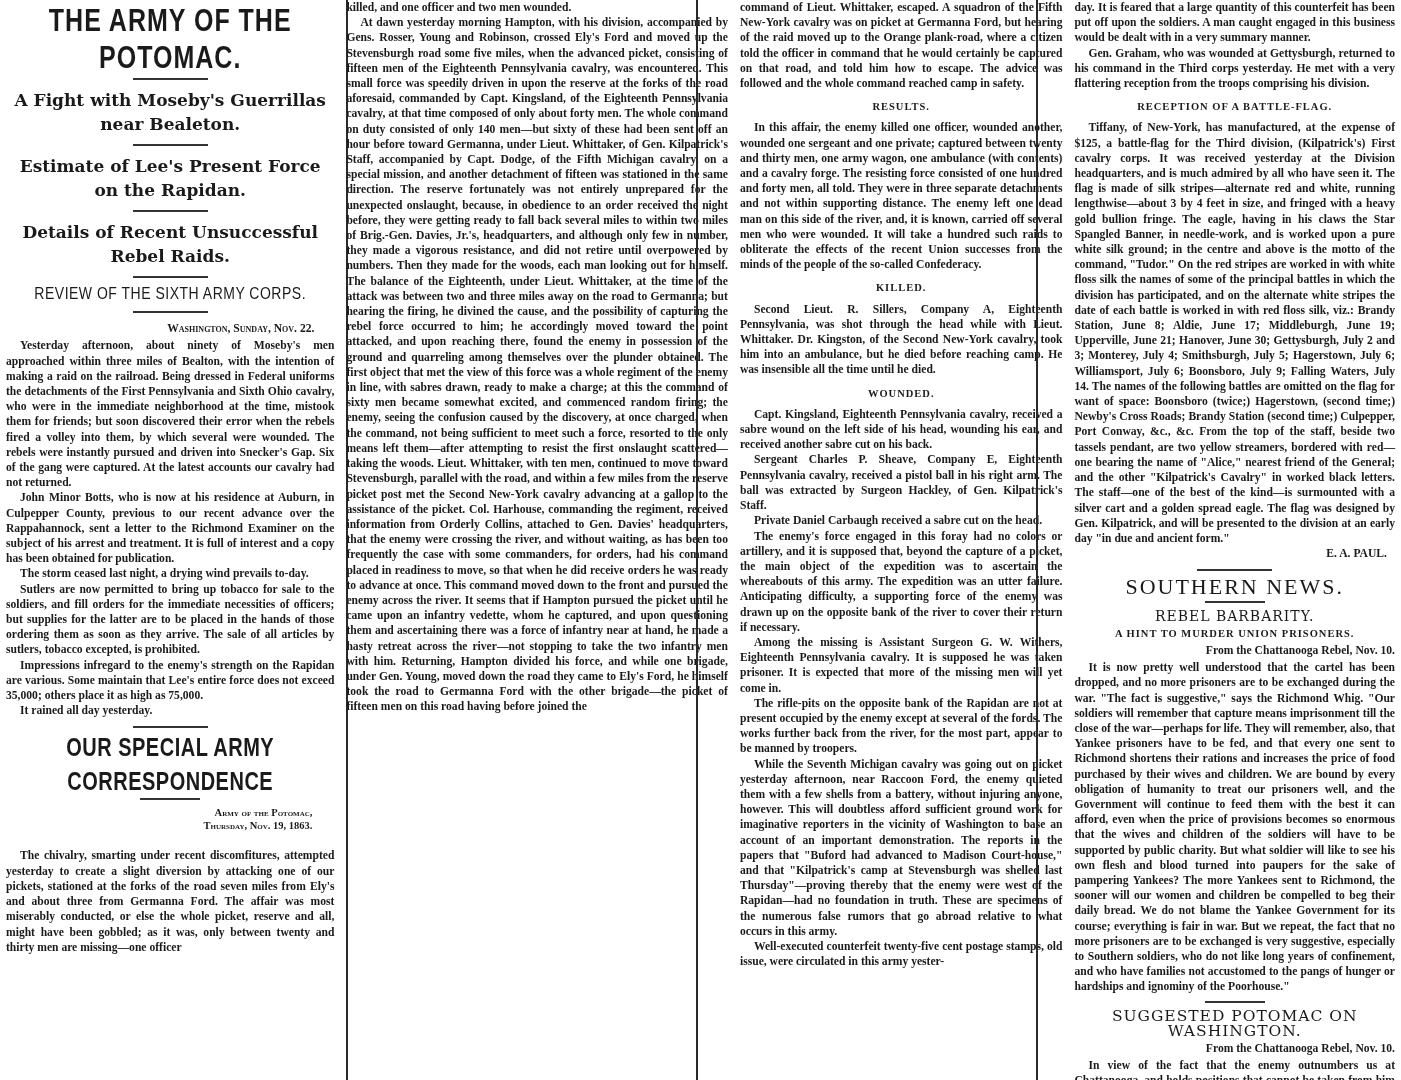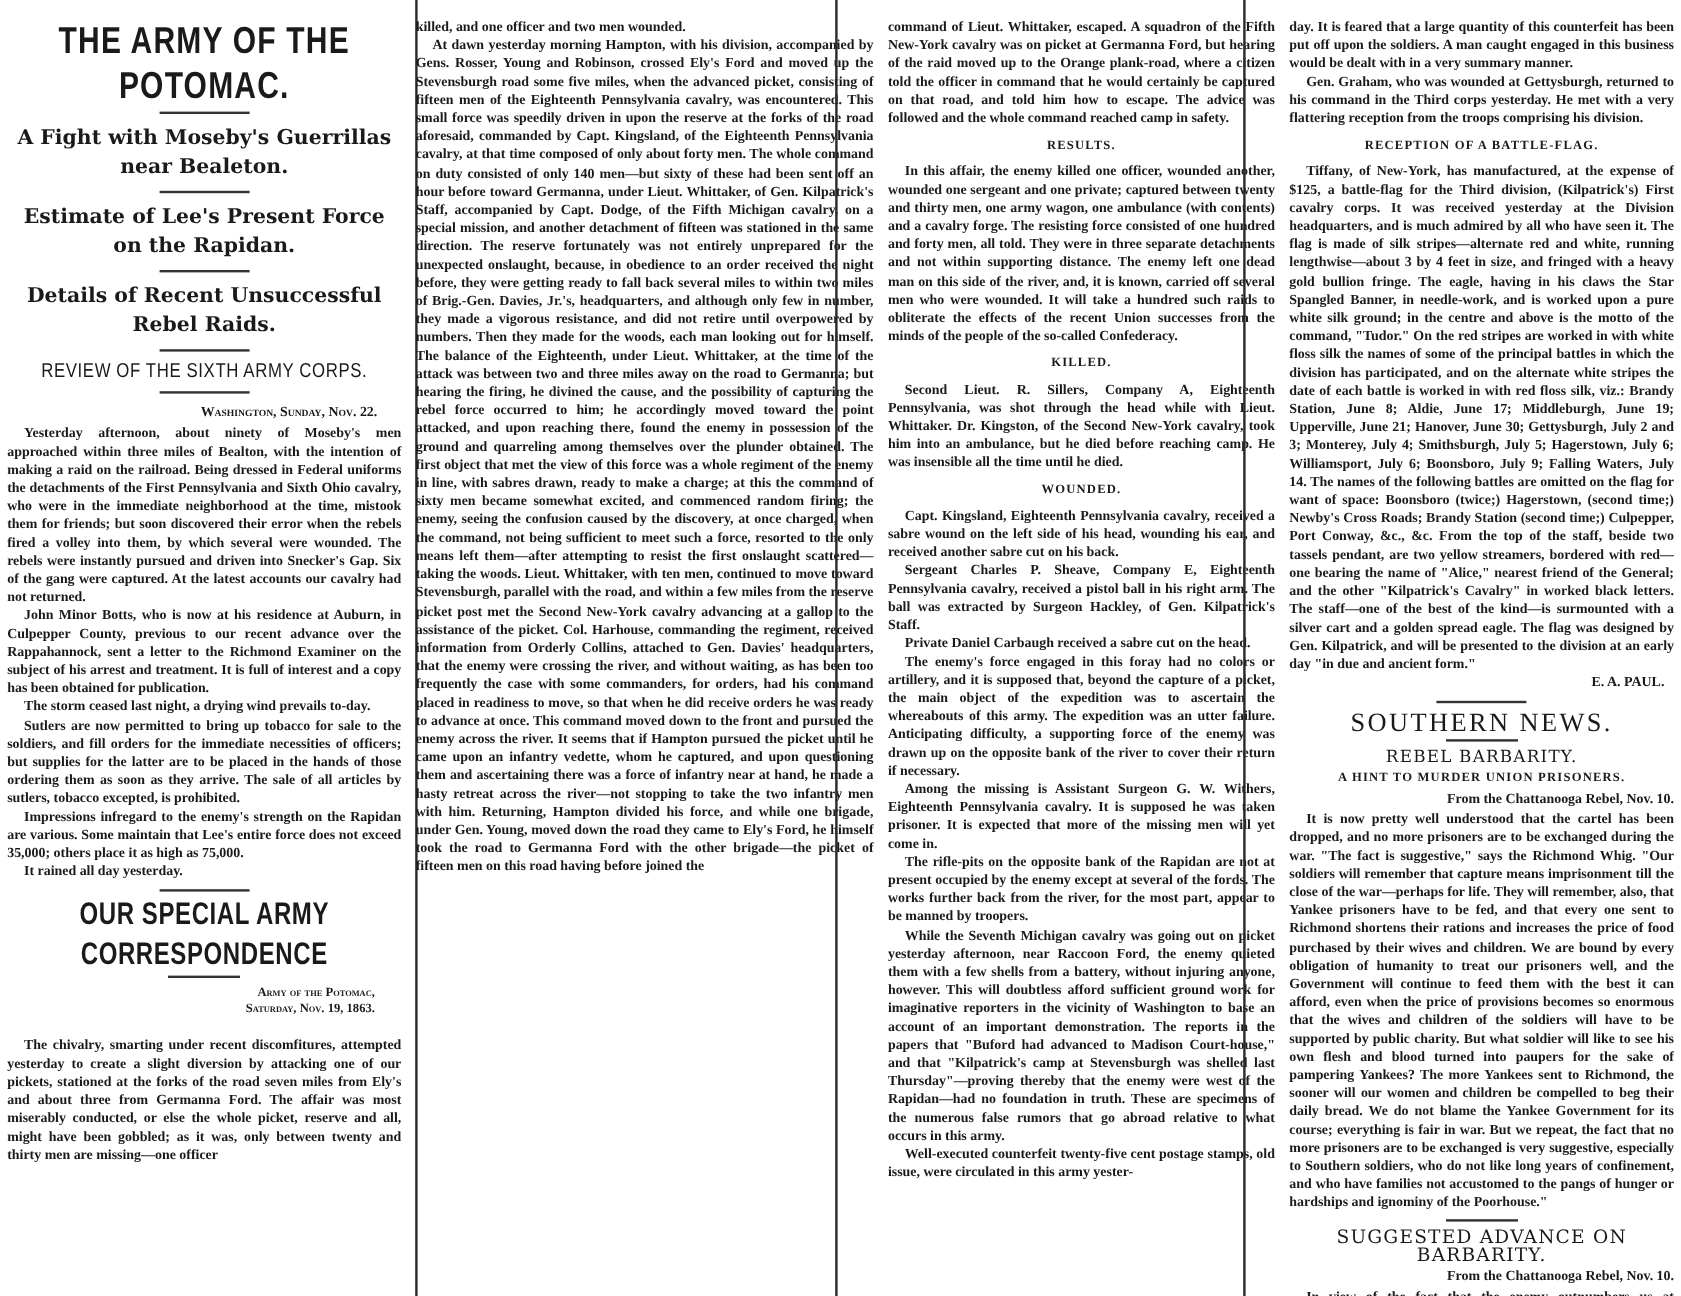--- a/index.html
+++ b/index.html
@@ -1,20 +1,20 @@
 <!DOCTYPE html>
 <html><head>
 <meta charset="utf-8">
 <style>
   html, body { margin:0; padding:0; background:#ffffff; }
   body { width:1401px; height:1080px; overflow:hidden; position:relative;
          font-family:"DejaVu Serif","Liberation Serif",serif; color:#1a1a1a; }
   .page { position:absolute; inset:0; display:flex; }
   .col { box-sizing:border-box; position:relative; overflow:hidden; height:1080px;
-         padding:15px 6px; font-size:11.6px; line-height:15.2px; text-align:justify;
+         padding:0 6px; font-size:11.6px; line-height:15.2px; text-align:justify;
          font-family:"Liberation Serif","DejaVu Serif",serif; font-weight:bold; }
   .col1 { width:346px; padding-left:6px; }
   .col2 { width:400px; }
   .col3 { width:340px; }
   .col4 { width:338px; }
   .rule { position:absolute; top:0; bottom:0; width:2px; background:#2a2a2a; }
   p { margin:0; text-indent:14px; }
   p.noindent { text-indent:0; }
   .hd-big { font-family:"Liberation Sans","DejaVu Sans",sans-serif; font-weight:bold;
             text-align:center; letter-spacing:1px; transform:scaleY(1.25); margin:10px 0 10px; }
@@ -63,21 +63,21 @@
     <p>John Minor Botts, who is now at his residence at Auburn, in Culpepper County, previous to our recent advance over the Rappahannock, sent a letter to the Richmond Examiner on the subject of his arrest and treatment. It is full of interest and a copy has been obtained for publication.</p>
     <p>The storm ceased last night, a drying wind prevails to-day.</p>
     <p>Sutlers are now permitted to bring up tobacco for sale to the soldiers, and fill orders for the immediate necessities of officers; but supplies for the latter are to be placed in the hands of those ordering them as soon as they arrive. The sale of all articles by sutlers, tobacco excepted, is prohibited.</p>
     <p>Impressions infregard to the enemy's strength on the Rapidan are various. Some maintain that Lee's entire force does not exceed 35,000; others place it as high as 75,000.</p>
     <p>It rained all day yesterday.</p>
     <div class="sep"></div>
     <div class="hd-section">OUR SPECIAL ARMY CORRESPONDENCE</div>
     <div class="sep-short"></div>
     <div class="dateline2">
       <div>Army of the Potomac,</div>
-      <div>Saturday, Nov. 19, 1863.</div>
+      <div>Thursday, Nov. 19, 1863.</div>
     </div>
     <p>The chivalry, smarting under recent discomfitures, attempted yesterday to create a slight diversion by attacking one of our pickets, stationed at the forks of the road seven miles from Ely's and about three from Germanna Ford. The affair was most miserably conducted, or else the whole picket, reserve and all, might have been gobbled; as it was, only between twenty and thirty men are missing—one officer</p>
   </div>
   <div class="rule" style="left:346px;"></div>
 
   <div class="col col2">
     <p class="noindent">killed, and one officer and two men wounded.</p>
     <p>At dawn yesterday morning Hampton, with his division, accompanied by Gens. Rosser, Young and Robinson, crossed Ely's Ford and moved up the Stevensburgh road some five miles, when the advanced picket, consisting of fifteen men of the Eighteenth Pennsylvania cavalry, was encountered. This small force was speedily driven in upon the reserve at the forks of the road aforesaid, commanded by Capt. Kingsland, of the Eighteenth Pennsylvania cavalry, at that time composed of only about forty men. The whole command on duty consisted of only 140 men—but sixty of these had been sent off an hour before toward Germanna, under Lieut. Whittaker, of Gen. Kilpatrick's Staff, accompanied by Capt. Dodge, of the Fifth Michigan cavalry, on a special mission, and another detachment of fifteen was stationed in the same direction. The reserve fortunately was not entirely unprepared for the unexpected onslaught, because, in obedience to an order received the night before, they were getting ready to fall back several miles to within two miles of Brig.-Gen. Davies, Jr.'s, headquarters, and although only few in number, they made a vigorous resistance, and did not retire until overpowered by numbers. Then they made for the woods, each man looking out for himself. The balance of the Eighteenth, under Lieut. Whittaker, at the time of the attack was between two and three miles away on the road to Germanna; but hearing the firing, he divined the cause, and the possibility of capturing the rebel force occurred to him; he accordingly moved toward the point attacked, and upon reaching there, found the enemy in possession of the ground and quarreling among themselves over the plunder obtained. The first object that met the view of this force was a whole regiment of the enemy in line, with sabres drawn, ready to make a charge; at this the command of sixty men became somewhat excited, and commenced random firing; the enemy, seeing the confusion caused by the discovery, at once charged, when the command, not being sufficient to meet such a force, resorted to the only means left them—after attempting to resist the first onslaught scattered—taking the woods. Lieut. Whittaker, with ten men, continued to move toward Stevensburgh, parallel with the road, and within a few miles from the reserve picket post met the Second New-York cavalry advancing at a gallop to the assistance of the picket. Col. Harhouse, commanding the regiment, received information from Orderly Collins, attached to Gen. Davies' headquarters, that the enemy were crossing the river, and without waiting, as has been too frequently the case with some commanders, for orders, had his command placed in readiness to move, so that when he did receive orders he was ready to advance at once. This command moved down to the front and pursued the enemy across the river. It seems that if Hampton pursued the picket until he came upon an infantry vedette, whom he captured, and upon questioning them and ascertaining there was a force of infantry near at hand, he made a hasty retreat across the river—not stopping to take the two infantry men with him. Returning, Hampton divided his force, and while one brigade, under Gen. Young, moved down the road they came to Ely's Ford, he himself took the road to Germanna Ford with the other brigade—the picket of fifteen men on this road having before joined the</p>
   </div>
   <div class="rule" style="left:696px;"></div>
@@ -107,18 +107,18 @@
     <p>Tiffany, of New-York, has manufactured, at the expense of $125, a battle-flag for the Third division, (Kilpatrick's) First cavalry corps. It was received yesterday at the Division headquarters, and is much admired by all who have seen it. The flag is made of silk stripes—alternate red and white, running lengthwise—about 3 by 4 feet in size, and fringed with a heavy gold bullion fringe. The eagle, having in his claws the Star Spangled Banner, in needle-work, and is worked upon a pure white silk ground; in the centre and above is the motto of the command, "Tudor." On the red stripes are worked in with white floss silk the names of some of the principal battles in which the division has participated, and on the alternate white stripes the date of each battle is worked in with red floss silk, viz.: Brandy Station, June 8; Aldie, June 17; Middleburgh, June 19; Upperville, June 21; Hanover, June 30; Gettysburgh, July 2 and 3; Monterey, July 4; Smithsburgh, July 5; Hagerstown, July 6; Williamsport, July 6; Boonsboro, July 9; Falling Waters, July 14. The names of the following battles are omitted on the flag for want of space: Boonsboro (twice;) Hagerstown, (second time;) Newby's Cross Roads; Brandy Station (second time;) Culpepper, Port Conway, &amp;c., &amp;c. From the top of the staff, beside two tassels pendant, are two yellow streamers, bordered with red—one bearing the name of "Alice," nearest friend of the General; and the other "Kilpatrick's Cavalry" in worked black letters. The staff—one of the best of the kind—is surmounted with a silver cart and a golden spread eagle. The flag was designed by Gen. Kilpatrick, and will be presented to the division at an early day "in due and ancient form."</p>
     <div class="sig">E. A. PAUL.</div>
     <div class="sep"></div>
     <div class="hd-south">SOUTHERN NEWS.</div>
     <div class="sep-short"></div>
     <div class="hd-serifcap">REBEL BARBARITY.</div>
     <div class="hd-small" style="margin:2px 0;">A HINT TO MURDER UNION PRISONERS.</div>
     <div class="source">From the Chattanooga Rebel, Nov. 10.</div>
     <p>It is now pretty well understood that the cartel has been dropped, and no more prisoners are to be exchanged during the war. "The fact is suggestive," says the Richmond Whig. "Our soldiers will remember that capture means imprisonment till the close of the war—perhaps for life. They will remember, also, that Yankee prisoners have to be fed, and that every one sent to Richmond shortens their rations and increases the price of food purchased by their wives and children. We are bound by every obligation of humanity to treat our prisoners well, and the Government will continue to feed them with the best it can afford, even when the price of provisions becomes so enormous that the wives and children of the soldiers will have to be supported by public charity. But what soldier will like to see his own flesh and blood turned into paupers for the sake of pampering Yankees? The more Yankees sent to Richmond, the sooner will our women and children be compelled to beg their daily bread. We do not blame the Yankee Government for its course; everything is fair in war. But we repeat, the fact that no more prisoners are to be exchanged is very suggestive, especially to Southern soldiers, who do not like long years of confinement, and who have families not accustomed to the pangs of hunger or hardships and ignominy of the Poorhouse."</p>
     <div class="sep-short"></div>
-    <div class="hd-serifcap-lg">SUGGESTED ADVANCE ON BARBARITY.</div>
+    <div class="hd-serifcap-lg">SUGGESTED POTOMAC ON WASHINGTON.</div>
     <div class="source">From the Chattanooga Rebel, Nov. 10.</div>
     <p>In view of the fact that the enemy outnumbers us at Chattanooga, and holds positions that cannot be taken from him without losses heavier than we are able to bear, our cotemporary, the Savannah Republican, urges the heavy reinforcement of Lee in Northern Virginia, for an advance upon the Federal Capital. The Republican thinks that with twenty or thirty thousand men added to his present force, he could readily sweep Meade from the face of the earth and</p>
   </div>
 
 </div>
 
 </body></html>

